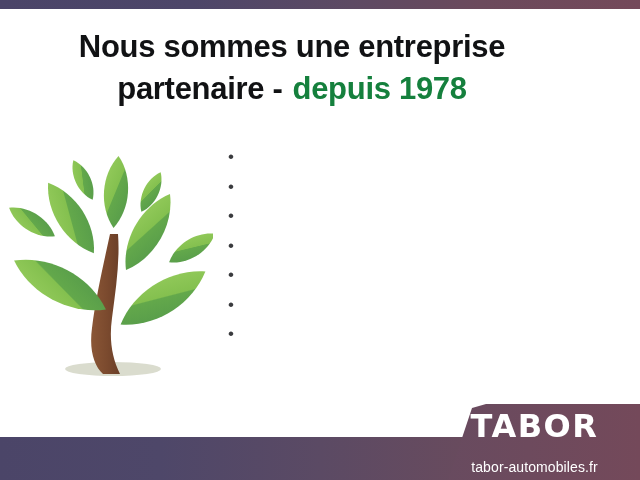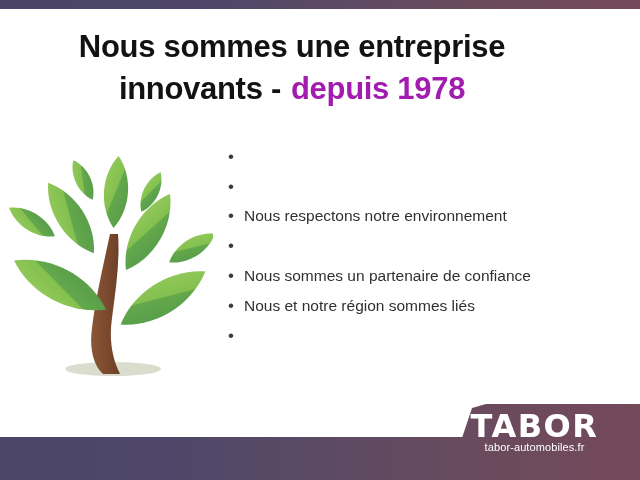--- a/index.html
+++ b/index.html
@@ -33,21 +33,21 @@
     top: 26px;
     width: 584px;
     text-align: center;
     font-size: 31px;
     font-weight: bold;
     line-height: 1.35;
     color: #111214;
     letter-spacing: -0.3px;
   }
   .headline .accent {
-    color: #a21caf;
+    color: #15803d;
     text-align: center;
   }
   .headline .line2-gap {
     display: inline-block;
     width: 10px;
   }
 
   
   .tree-wrap {
     position: absolute;
@@ -115,37 +115,37 @@
   }
   .logo-word {
     font-size: 32px;
     font-weight: bold;
     letter-spacing: 1.5px;
     color: #ffffff;
     line-height: 1.0;
     font-family: "DejaVu Sans", sans-serif;
   }
   .logo-url {
-    margin-top: 0;
-    font-size: 11px;
+    margin-top: 18px;
+    font-size: 14px;
     color: #ffffff;
     letter-spacing: 0.1px;
     line-height: 1.0;
   }
 </style>
 </head>
 <body>
 
 <div id="slide">
 
   <div class="top-bar"></div>
 
   <div class="headline">
     <span>Nous sommes une entreprise</span><br>
-    <span>innovants -</span><span class="line2-gap"></span><span class="accent">depuis 1978</span>
+    <span>partenaire -</span><span class="line2-gap"></span><span class="accent">depuis 1978</span>
   </div>
 
   <div class="tree-wrap">
     <svg viewBox="0 0 205 235" xmlns="http://www.w3.org/2000/svg">
       <defs>
         <linearGradient id="leafA" x1="0" y1="0" x2="1" y2="1">
           <stop offset="0%" stop-color="#97cd5e"></stop>
           <stop offset="48%" stop-color="#84c04f"></stop>
           <stop offset="50%" stop-color="#63a84b"></stop>
           <stop offset="100%" stop-color="#54994a"></stop>
@@ -205,32 +205,29 @@
 
   <div class="bullets">
     <div class="bullet-row">
       <span class="bullet-dot">•</span>
     </div>
     <div class="bullet-row">
       <span class="bullet-dot">•</span>
     </div>
     <div class="bullet-row">
       <span class="bullet-dot">•</span>
-      <span class="bullet-text">Nous respectons notre environnement</span>
-    </div>
-    <div class="bullet-row">
-      <span class="bullet-dot">•</span>
-    </div>
-    <div class="bullet-row">
-      <span class="bullet-dot">•</span>
-      <span class="bullet-text">Nous sommes un partenaire de confiance</span>
-    </div>
-    <div class="bullet-row">
-      <span class="bullet-dot">•</span>
-      <span class="bullet-text">Nous et notre région sommes liés</span>
+    </div>
+    <div class="bullet-row">
+      <span class="bullet-dot">•</span>
+    </div>
+    <div class="bullet-row">
+      <span class="bullet-dot">•</span>
+    </div>
+    <div class="bullet-row">
+      <span class="bullet-dot">•</span>
     </div>
     <div class="bullet-row">
       <span class="bullet-dot">•</span>
     </div>
   </div>
 
   <div class="bottom-lower"></div>
   <div class="bottom-upper"></div>
 
   <div class="logo-block">

